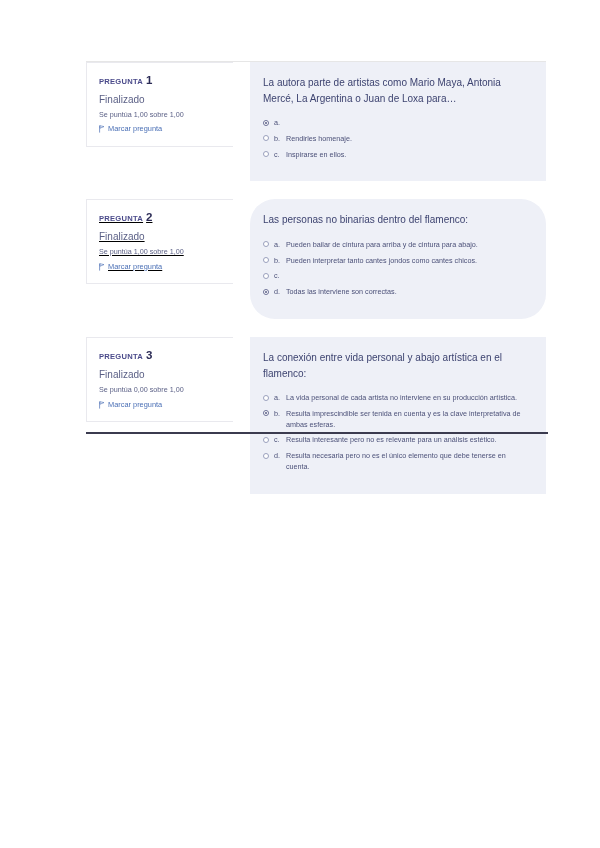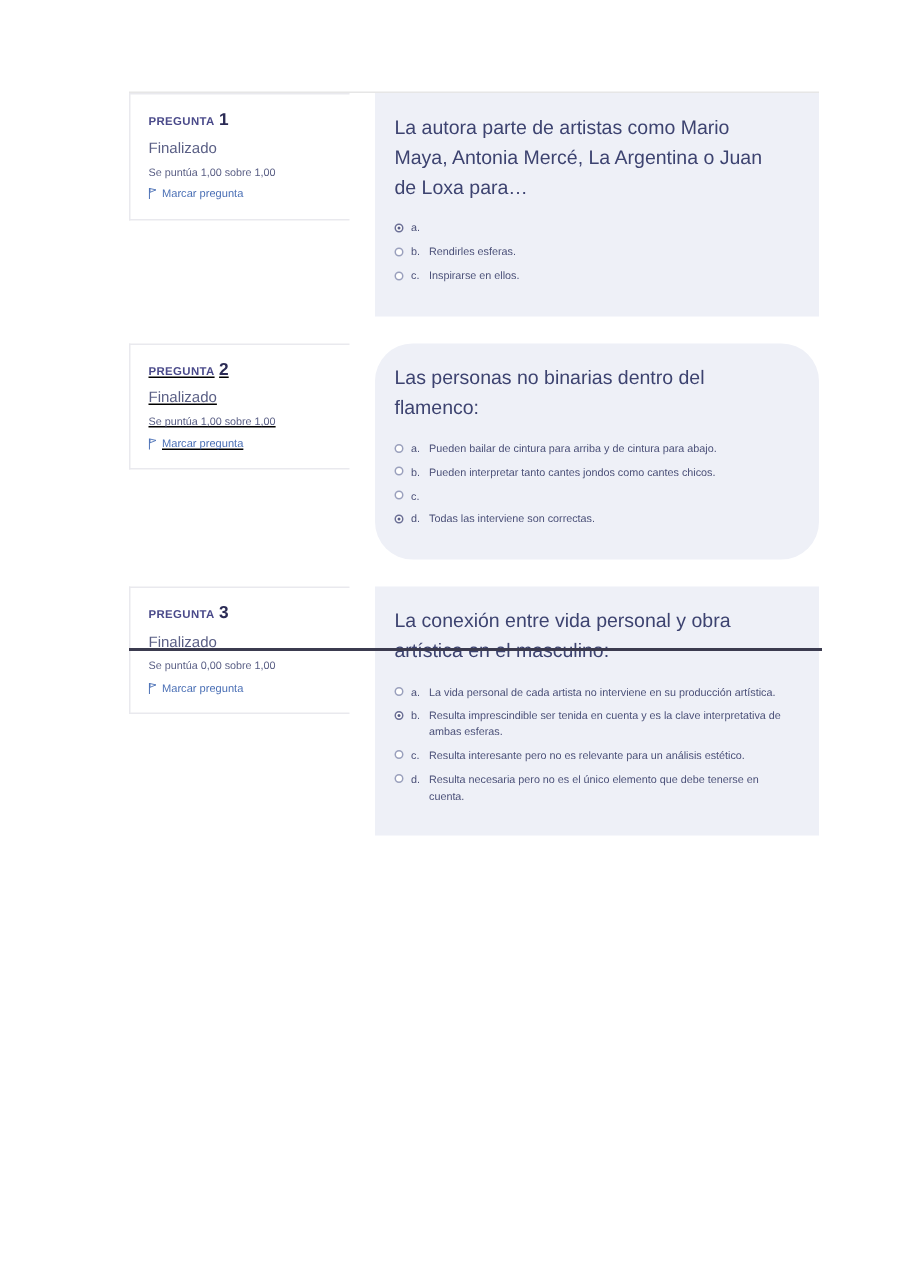--- a/index.html
+++ b/index.html
@@ -119,21 +119,21 @@
     display: inline-block;
     width: 6px;
     height: 8px;
     position: relative;
     flex: 0 0 6px;
   }
   .flag-icon svg { display: block; }
 
   
   .q-text {
-    font-size: 13px;
+    font-size: 10px;
     color: #3d4370;
     line-height: 1.55;
     margin: 0 0 12px 0;
     max-width: 255px;
   }
 
   .answers {
     margin: 0;
     padding: 0;
     list-style: none;
@@ -218,21 +218,21 @@
       <div class="q-content">
         <p class="q-text">La autora parte de artistas como Mario Maya, Antonia Mercé, La Argentina o Juan de Loxa para…</p>
         <ul class="answers">
           <li class="answer">
             <span class="radio checked"></span>
             <span class="ans-letter">a.</span>
           </li>
           <li class="answer">
             <span class="radio"></span>
             <span class="ans-letter">b.</span>
-            <span class="ans-text">Rendirles esferas.</span>
+            <span class="ans-text">Rendirles homenaje.</span>
           </li>
           <li class="answer">
             <span class="radio"></span>
             <span class="ans-letter">c.</span>
             <span class="ans-text">Inspirarse en ellos.</span>
           </li>
         </ul>
       </div>
     </div>
 
@@ -292,21 +292,21 @@
             <svg width="6" height="8" viewBox="0 0 6 8">
                 <path d="M0.6 0.4 L0.6 7.6" stroke="#4a6fb5" stroke-width="0.7" fill="none"></path>
                 <path d="M1 0.7 L5 1.6 L1 3.2 Z" fill="none" stroke="#4a6fb5" stroke-width="0.6"></path>
               </svg>
           </span>
           <span>Marcar pregunta</span>
         </div>
       </div>
       <div class="q-spacer"></div>
       <div class="q-content">
-        <p class="q-text">La conexión entre vida personal y obra artística en el masculino:</p>
+        <p class="q-text">La conexión entre vida personal y abajo artística en el flamenco:</p>
         <ul class="answers">
           <li class="answer">
             <span class="radio"></span>
             <span class="ans-letter">a.</span>
             <span class="ans-text">La vida personal de cada artista no interviene en su producción artística.</span>
           </li>
           <li class="answer">
             <span class="radio checked"></span>
             <span class="ans-letter">b.</span>
             <span class="ans-text">Resulta imprescindible ser tenida en cuenta y es la clave interpretativa de ambas esferas.</span>

